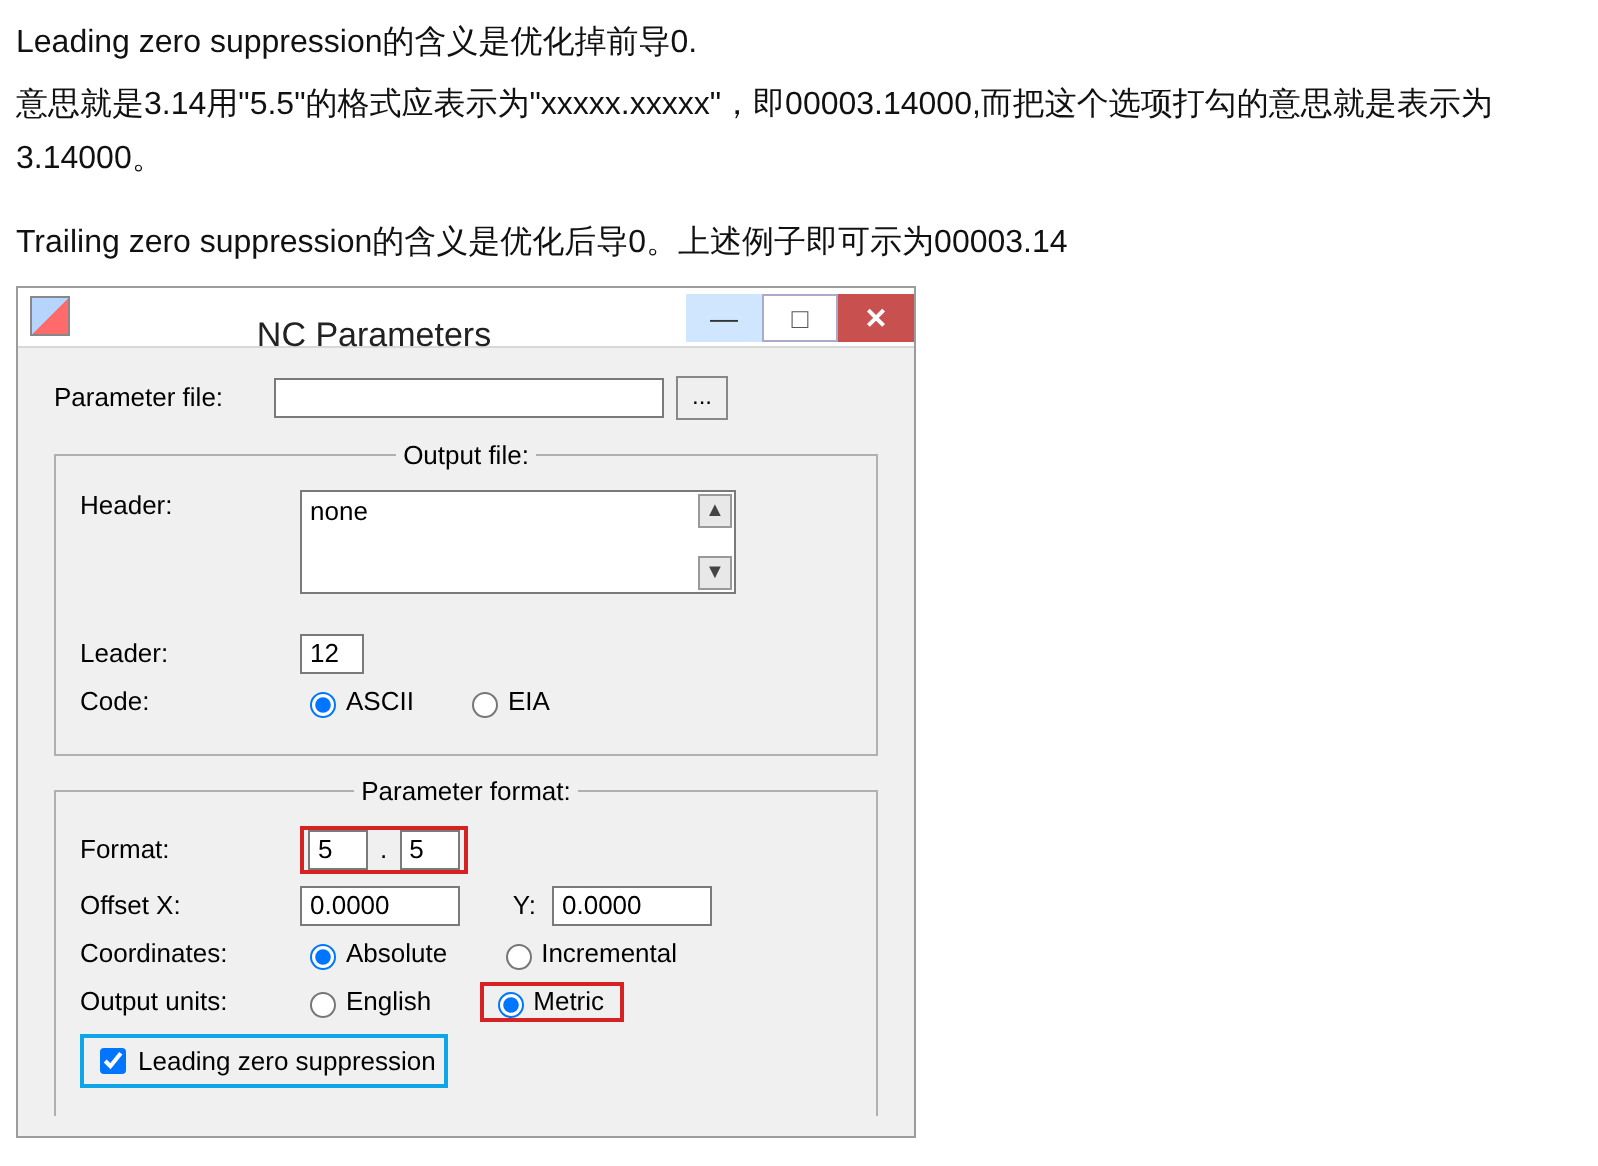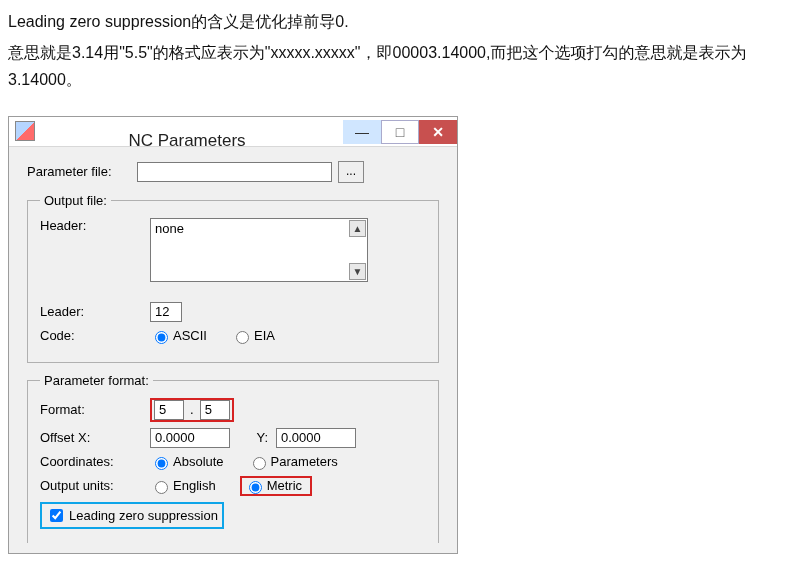--- a/index.html
+++ b/index.html
@@ -85,24 +85,24 @@
     text-align:center;
     line-height:18px;
     font-size:12px;
   }
 
   fieldset {
     border:1px solid #b0b0b0;
     margin: 10px 0 8px 0;
     padding: 10px 12px 12px 12px;
   }
-  legend { font-size:13px; padding:0 4px; }
+  legend { font-size:13px; padding:0 4px;text-align:center; }
 
   .multiline {
-    width:218px; height:64px;
+    width:218px; height:52px;
     border:1px solid #7a7a7a; background:#fff;
     position:relative;
     padding:2px 20px 2px 4px;
     font-size:13px;
   }
   .scroll-up, .scroll-dn {
     position:absolute; right:1px; width:17px; height:17px;
     background:#e8e8e8; border:1px solid #999;
     display:flex; align-items:center; justify-content:center;
     font-size:10px; color:#444;
@@ -124,20 +124,21 @@
 
   .cut { height:4px; overflow:hidden; }
 </style>
 </head>
 <body>
 
 <div class="desc-text">
   <p>Leading zero suppression的含义是优化掉前导0.</p>
   <p>意思就是3.14用"5.5"的格式应表示为"xxxxx.xxxxx"，即00003.14000,而把这个选项打勾的意思就是表示为3.14000。</p>
   <div class="spacer"></div>
+  <p>Trailing zero suppression的含义是优化后导0。上述例子即可示为00003.14</p>
 </div>
 
 <div class="window">
   <div class="titlebar">
     <div class="icon"></div>
     <div class="title">NC Parameters</div>
     <div class="winbtns">
       <div class="winbtn min">—</div>
       <div class="winbtn max">□</div>
       <div class="winbtn close">✕</div>
@@ -204,21 +205,21 @@
       </div>
 
       <div class="row">
         <div class="lbl">Coordinates:</div>
         <label class="radio-wrap">
           <input type="radio" checked="" style="">
           <span>Absolute</span>
         </label>
         <label class="radio-wrap">
           <input type="radio" style="">
-          <span>Parameters</span>
+          <span>Incremental</span>
         </label>
       </div>
 
       <div class="row">
         <div class="lbl">Output units:</div>
         <label class="radio-wrap">
           <input type="radio" style="">
           <span>English</span>
         </label>
         <span class="redbox">

